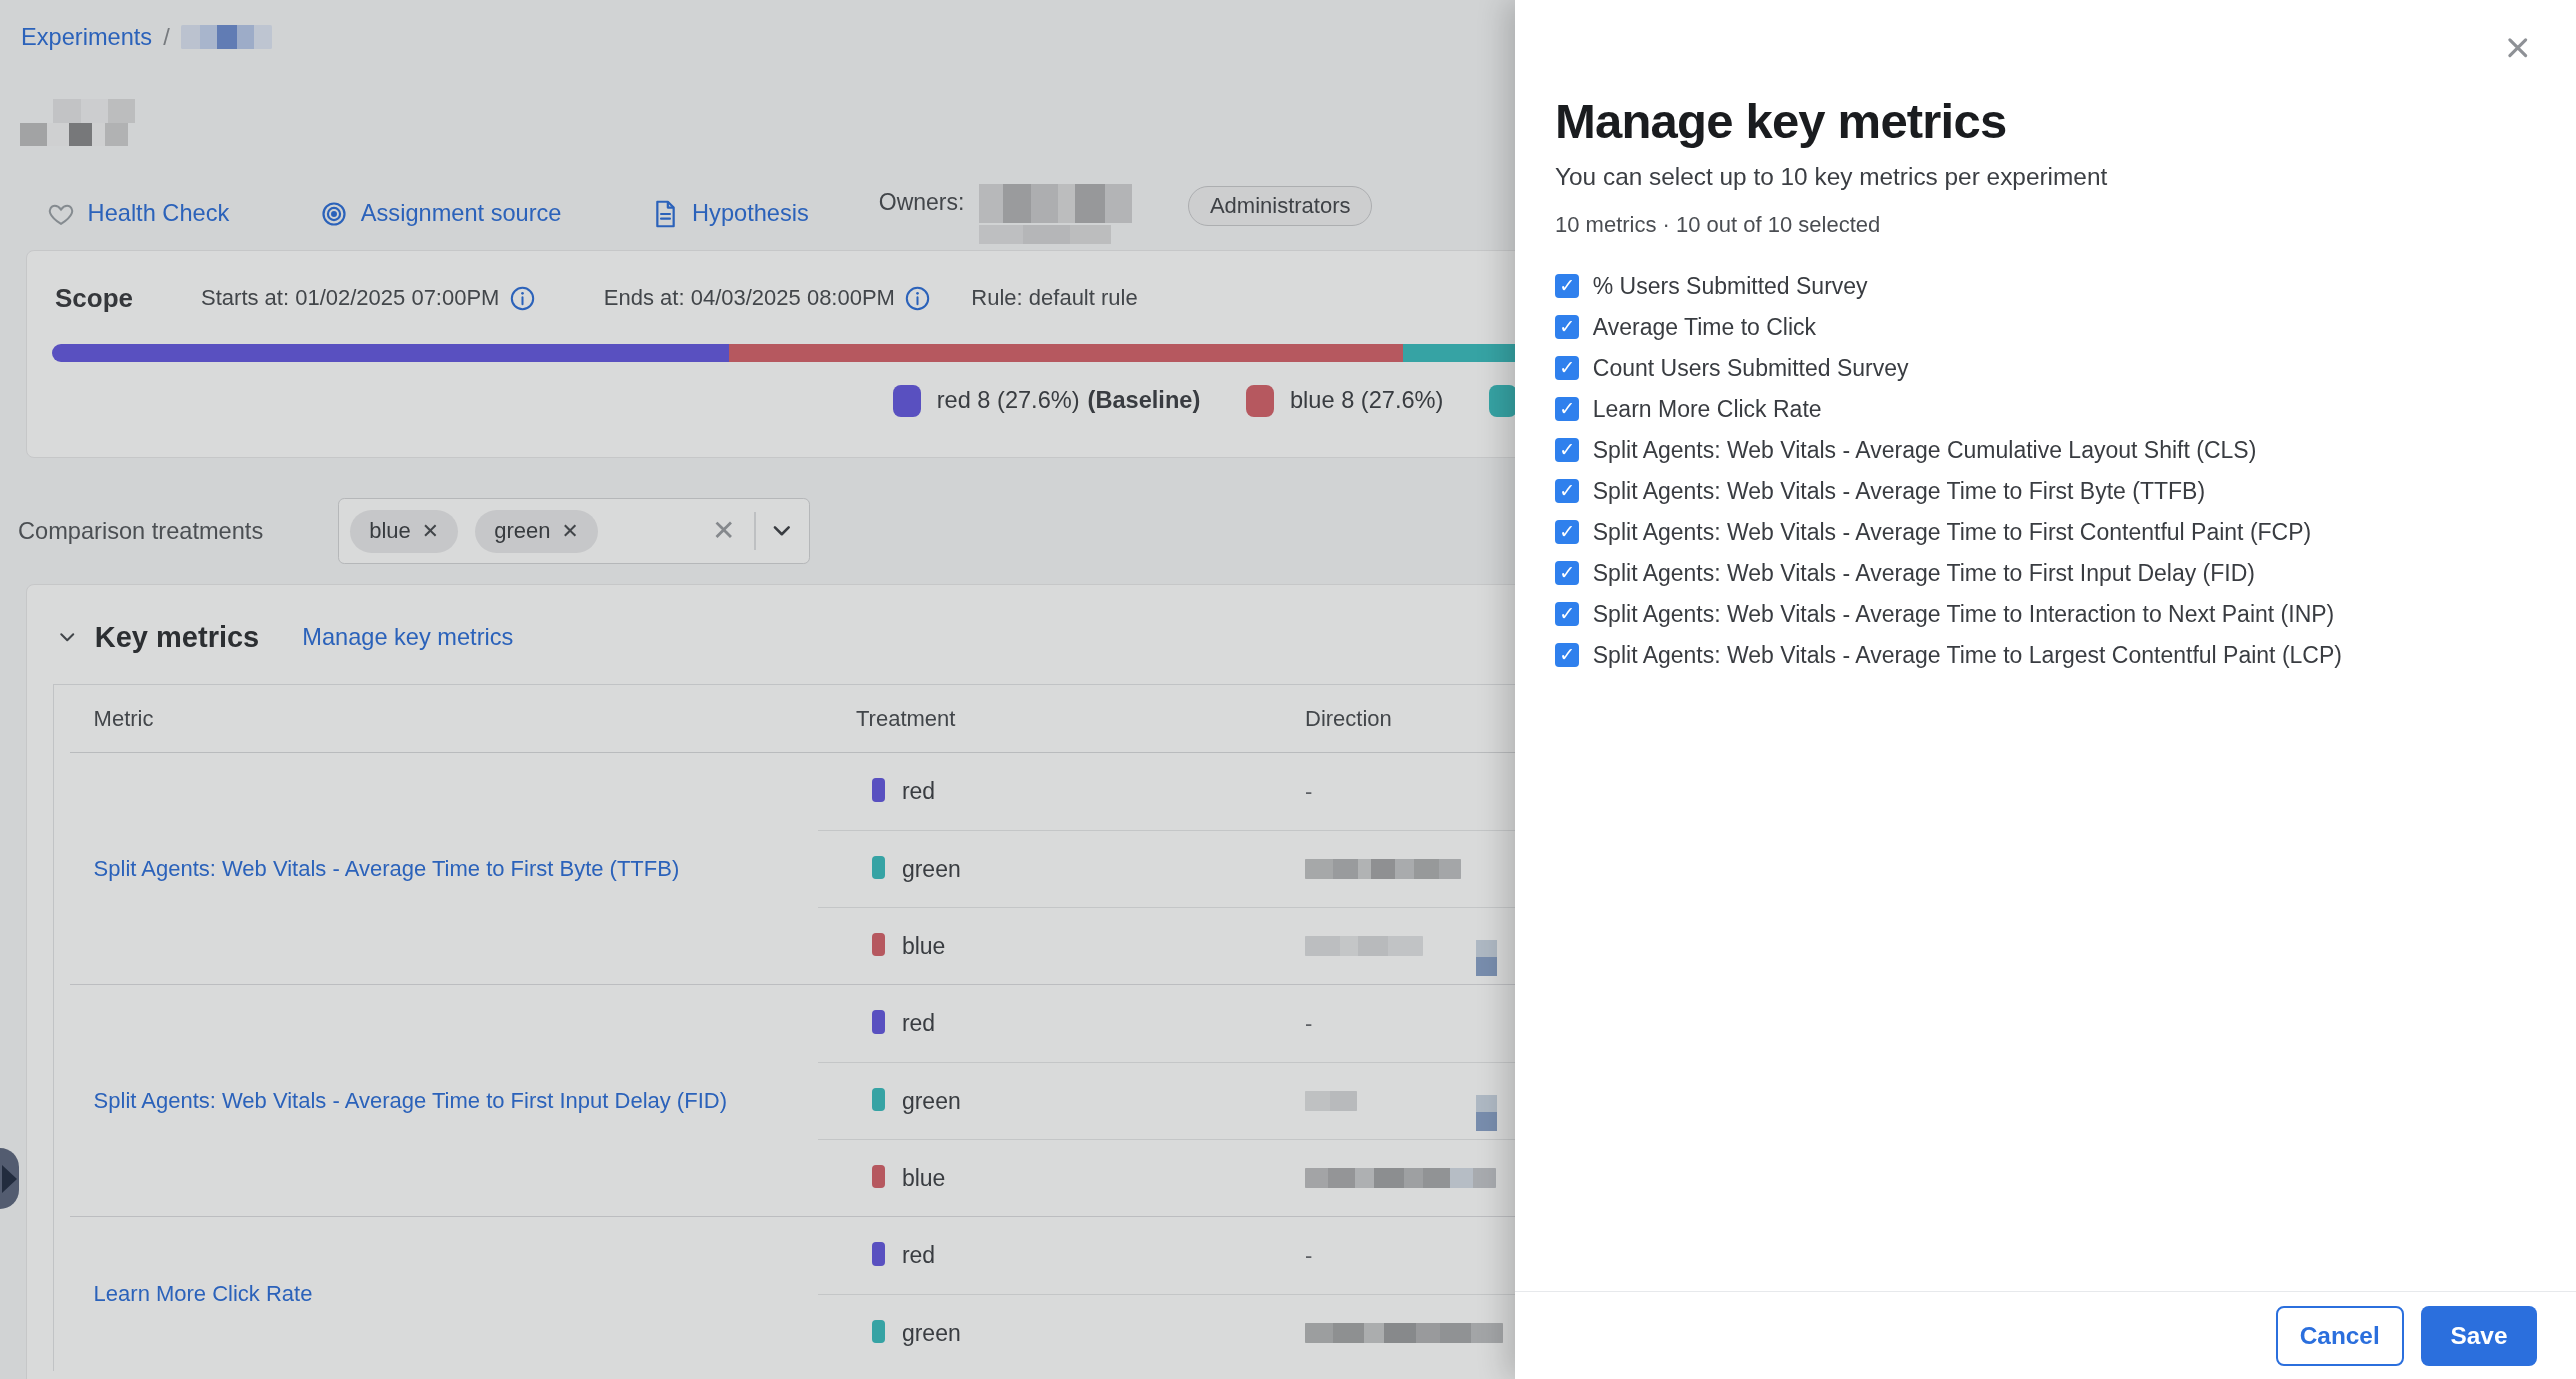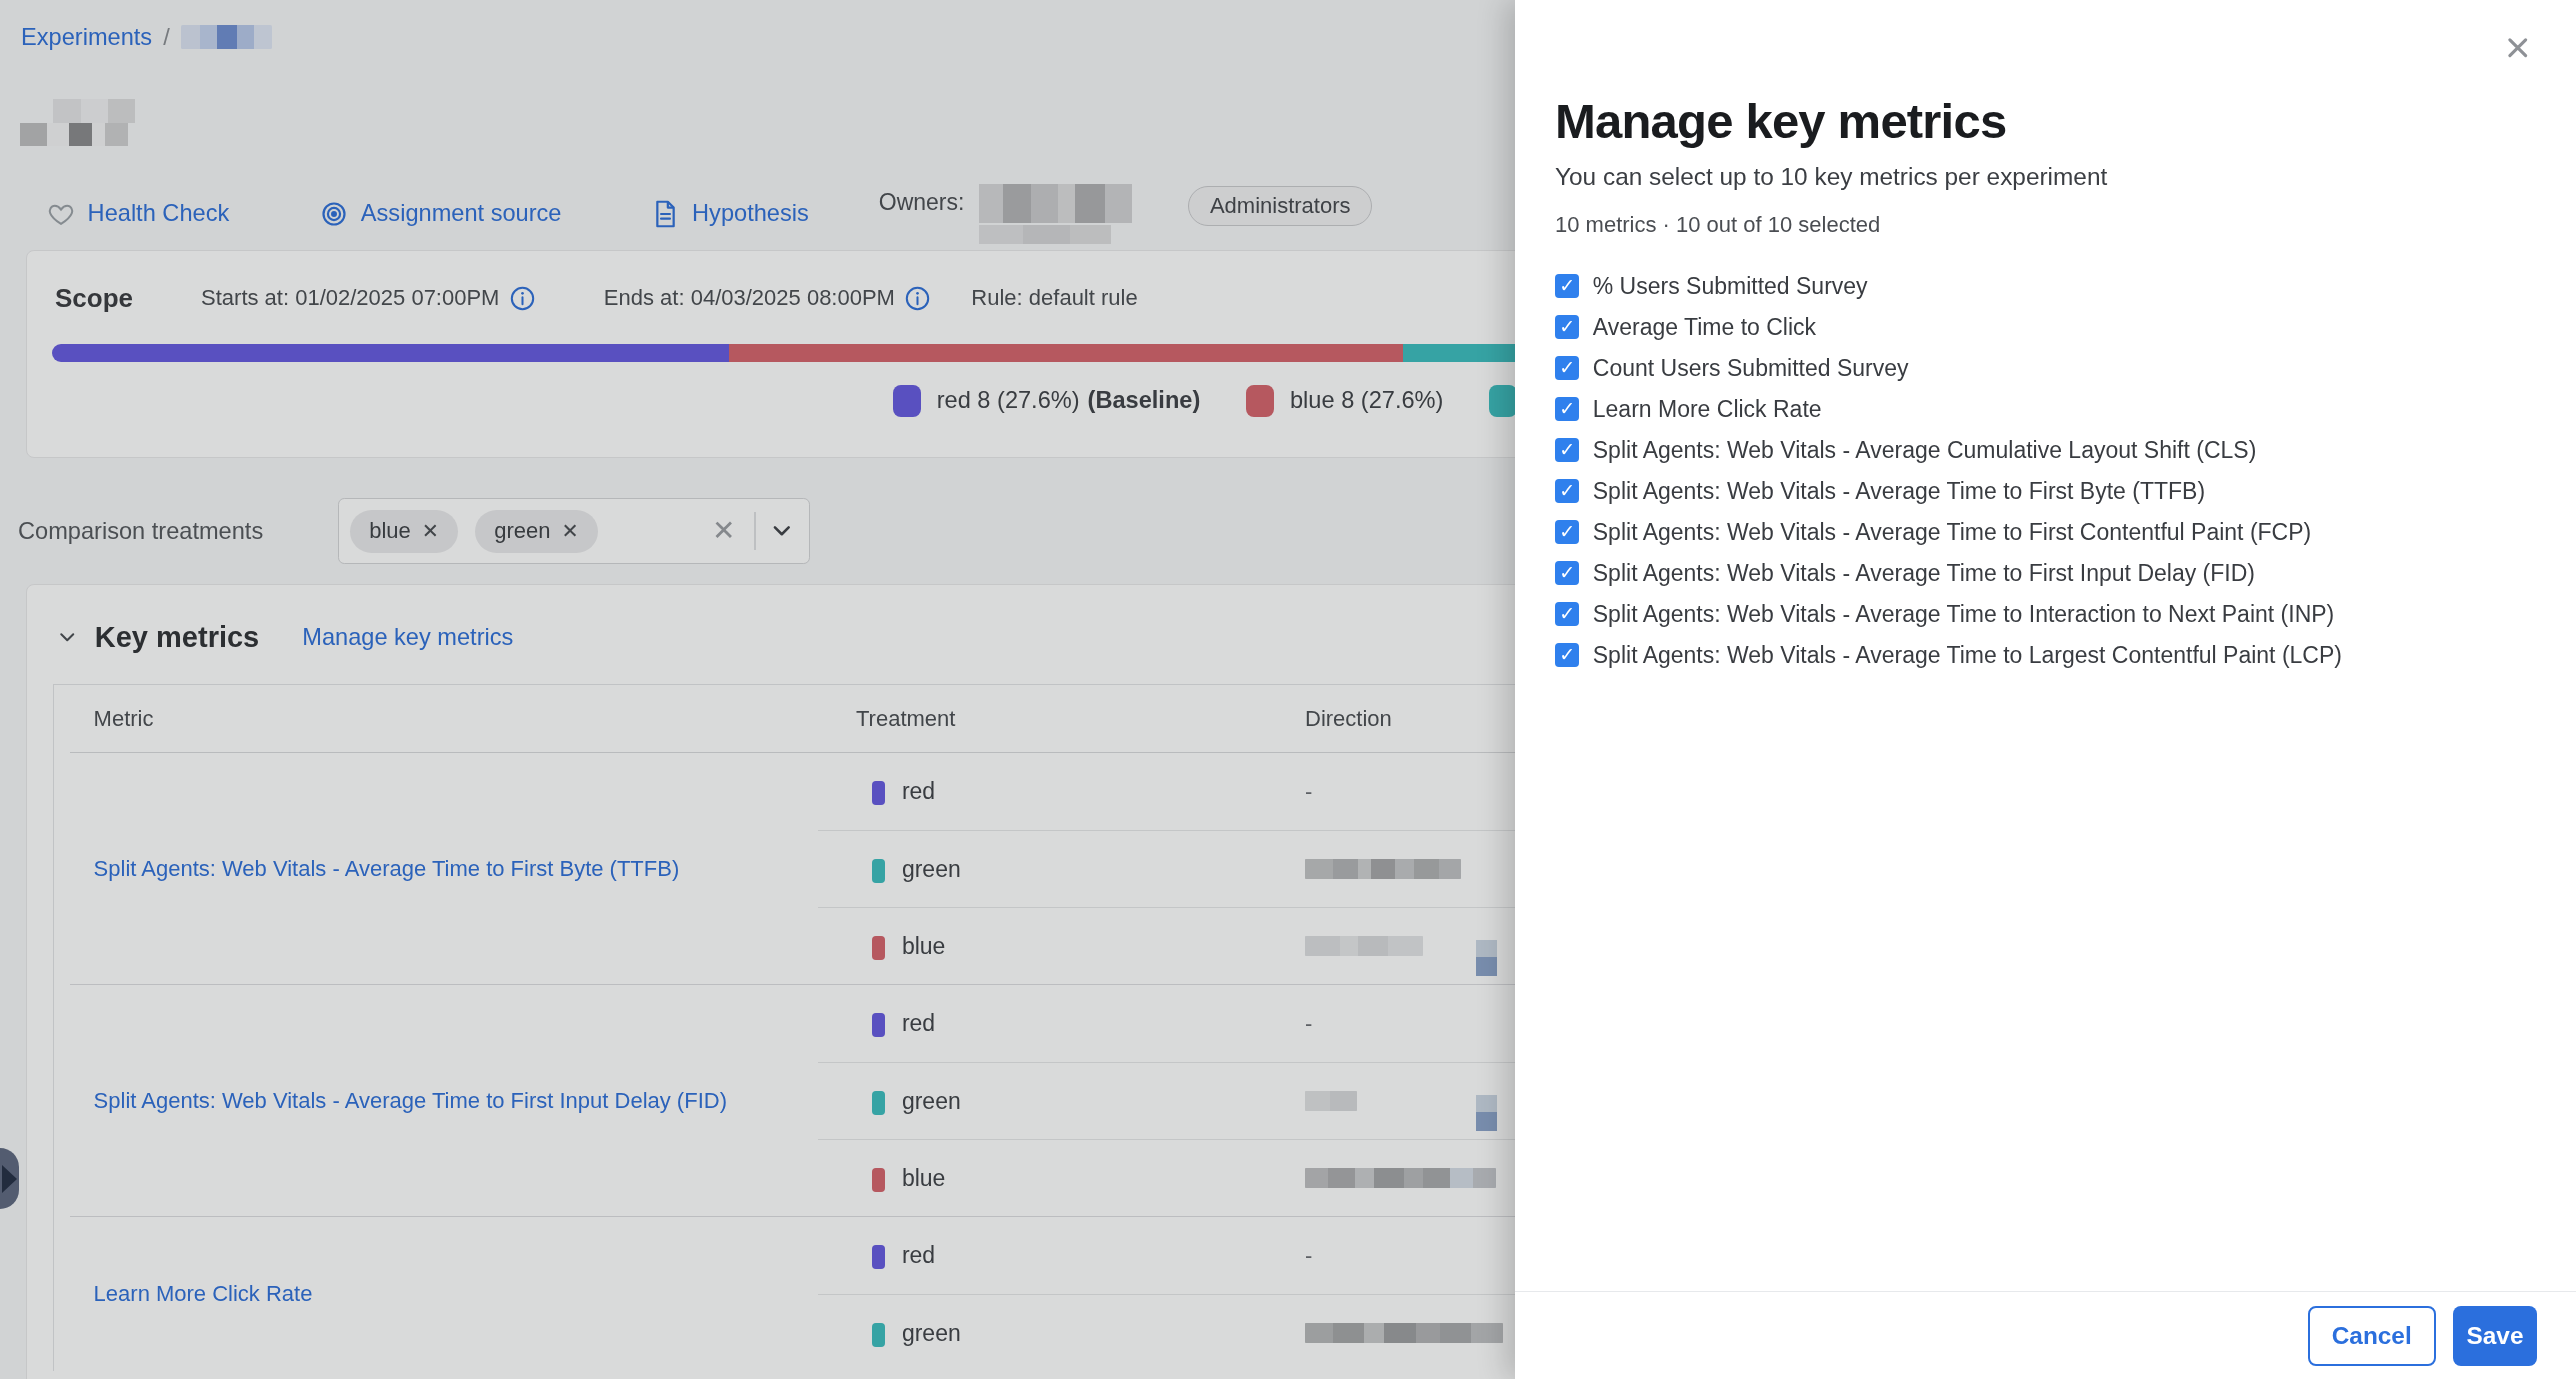--- a/index.html
+++ b/index.html
@@ -64,21 +64,21 @@
   .col-metric { width:748px; padding-left:23.6px; }
   .col-treat { width:460px; padding-left:38px; }
   .col-dir { width:441px; padding-left:27px; }
   .tgroup { display:flex; border-bottom:0.8px solid #dcdde0; }
   .tgroup:last-child { border-bottom:none; }
   .metric-cell { width:748px; padding-left:23.6px; display:flex; align-items:center; }
   .metric-cell a { font-size:22px; color:#2e6fd9; text-decoration:none; cursor:pointer; }
   .subrows { flex:1; display:flex; flex-direction:column; }
   .subrow { display:flex; height:77px; align-items:center; }
   .subrow + .subrow { border-top:0.8px solid #e6e7e9; }
-  .treat-cell { width:460px; padding-left:54px; display:flex; align-items:flex-end; gap:17.3px; font-size:23px; color:#3f4247; }
+  .treat-cell { width:460px; padding-left:54px; display:flex; align-items:flex-start; gap:17.3px; font-size:23px; color:#3f4247; }
   .treat-sw { width:12.6px; height:23.6px; border-radius:3.9px; flex:0 0 auto; }
   .dir-cell { width:441px; padding-left:27px; font-size:22px; color:#6a6d72; position:relative; display:flex; align-items:center; }
   .pix { height:20.5px; border-radius:0.8px; }
   .pix-a { width:156px; background:linear-gradient(90deg,#c2c3c5 0 18%,#b3b4b6 18% 34%,#cfd0d2 34% 42%,#a6a7a9 42% 58%,#c6c7c9 58% 70%,#b0b1b3 70% 86%,#c0c1c3 86% 100%); }
   .pix-b { width:118px; background:linear-gradient(90deg,#dddee0 0 30%,#e6e7e9 30% 45%,#d8d9db 45% 70%,#e3e4e6 70% 100%); }
   .pix-c { width:52px; background:linear-gradient(90deg,#e0e1e3 0 48%,#d8d9db 48% 100%); }
   .pix-d { width:191px; background:linear-gradient(90deg,#bebfc1 0 12%,#acadaf 12% 26%,#cccdcf 26% 36%,#a3a4a6 36% 52%,#b9babc 52% 62%,#a9aaac 62% 76%,#d5dde6 76% 88%,#c5c7cc 88% 100%); }
   .pix-e { width:198px; background:linear-gradient(90deg,#b6b7b9 0 14%,#a5a6a8 14% 30%,#c8c9cb 30% 40%,#9d9ea0 40% 56%,#b2b3b5 56% 68%,#a8a9ab 68% 84%,#bfc0c2 84% 100%); }
   .bluesq { position:absolute; left:198px; top:50%; margin-top:-6.3px; width:20.5px; display:flex; flex-direction:column; }
   .bluesq i { display:block; width:20.5px; }
@@ -102,21 +102,21 @@
   .search-box input { flex:1; border:none; outline:none; font-size:24.4px; color:#3f4247; font-family:"Liberation Sans", sans-serif; background:transparent; }
   .search-box input::placeholder { color:#9ca1a8; }
   .search-icon { width:31.5px; height:31.5px; color:#8d939b; flex:0 0 auto; }
   .metric-list { margin-top:28px; list-style:none; }
   .metric-list li { display:flex; align-items:center; height:41px; cursor:pointer; }
   .cbx { width:24.4px; height:24.4px; border-radius:3.9px; background:#2f80ed; color:#fff; font-size:19px; line-height:24.4px; text-align:center; flex:0 0 auto; }
   .metric-list .lab { margin-left:13.4px; font-size:23px; color:#393c41; }
   .panel-footer { position:absolute; left:0; right:0; bottom:0; height:88px; border-top:1.6px solid #e7e9ec; background:#fff; display:flex; align-items:center; justify-content:flex-end; padding-right:39px; gap:17.3px; }
   .btn { height:60px; border-radius:7.9px; font-size:24.4px; font-weight:600; font-family:"Liberation Sans", sans-serif; cursor:pointer; }
   .btn-cancel { width:128px; background:#fff; border:2.4px solid #2b6fdd; color:#2b6fdd; }
-  .btn-save { width:84px; background:#2b6fdd; border:none; color:#fff; }
+  .btn-save { width:116px; background:#2b6fdd; border:none; color:#fff; }
 </style>
 </head>
 <body>
 
 <div class="main">
 
   <div class="breadcrumb">
     <a href="#">Experiments</a>
     <span class="sep">/</span>
     <span class="mosaic bc-mosaic">

